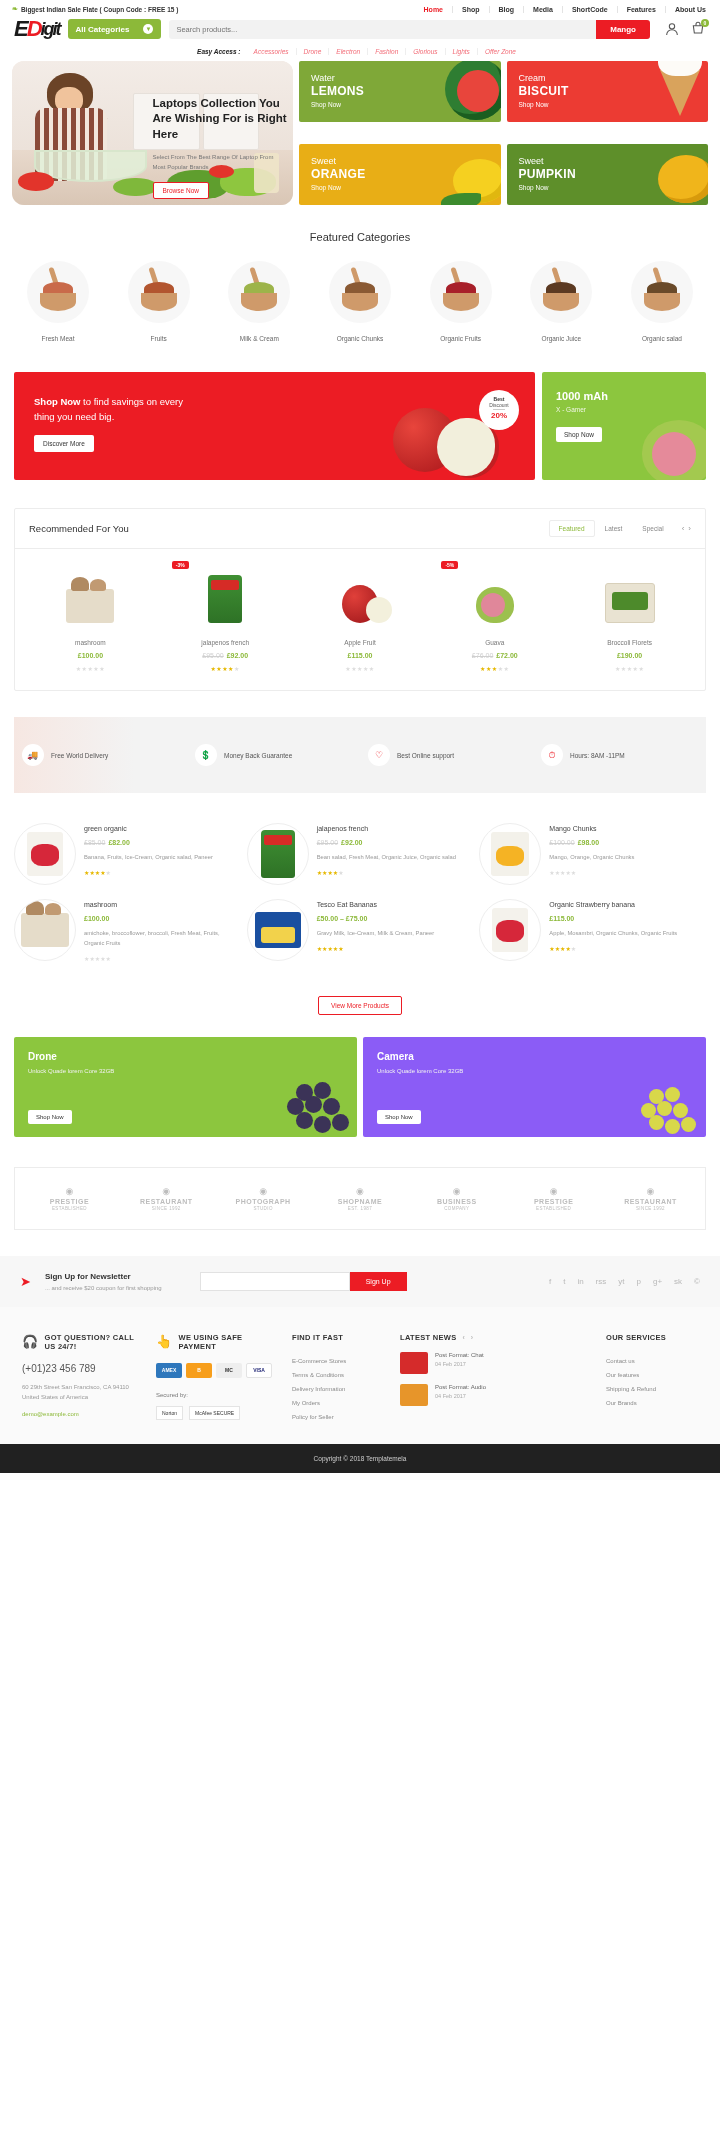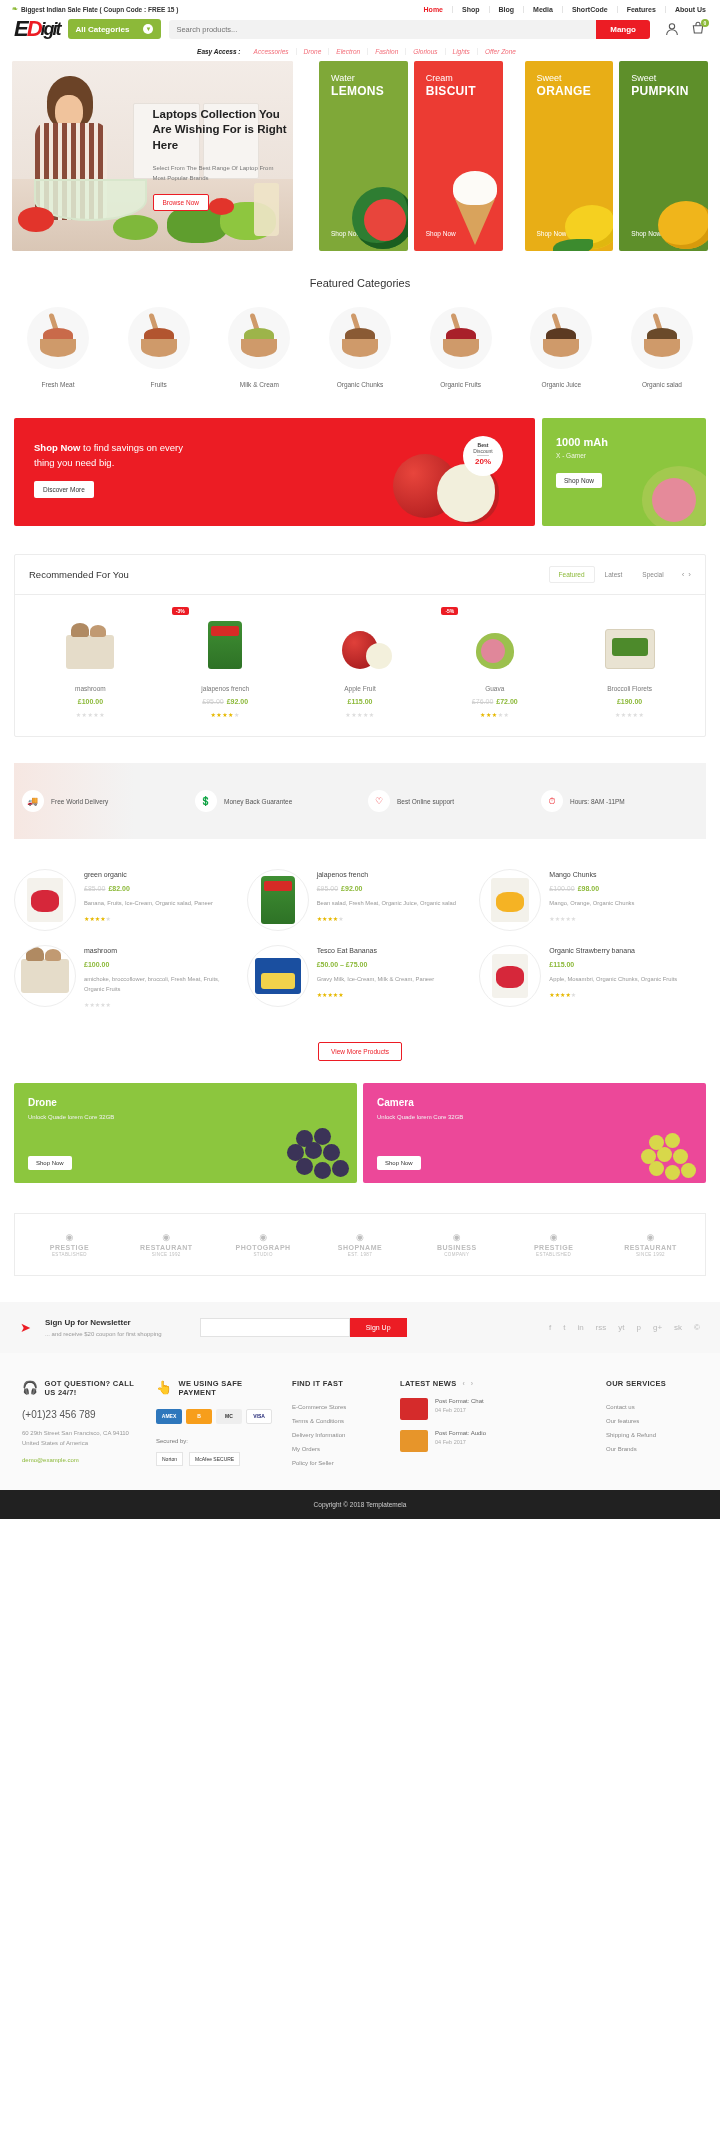--- a/index.html
+++ b/index.html
@@ -37,21 +37,21 @@
   .cart-badge { position:absolute; right:-3px; top:-2px; background:#8cb939; color:#fff; font-size:5px; border-radius:50%; width:8px;height:8px;display:flex;align-items:center;justify-content:center;font-weight:bold;}
 
   
   .easyaccess { display:flex; justify-content:center; align-items:center; font-size:6.5px; padding: 2px 0 6px 0; gap:0; }
   .easyaccess .lbl { font-weight:bold; font-style:italic; color:#222; margin-right:6px;}
   .easyaccess a { color:#f26d78; font-style:italic; text-decoration:none; padding:0 7px; border-right:1px solid #eee; }
   .easyaccess a:last-child { border-right:none; }
 
   
   .hero-row { display:flex; gap:6px; padding: 0 12px; }
-  .hero-main { flex: 0 0 281px; height:190px; position:relative; overflow:hidden; border-radius:2px;
+  .hero-main { flex: 0 0 281px; height:144px; position:relative; overflow:hidden; border-radius:12px;
                background: linear-gradient(160deg,#f6ece6 0%,#efe4dc 40%,#e8ddd4 100%); }
   .hero-kitchen { position:absolute; inset:0; }
   .k-wall { position:absolute; left:0; top:0; right:0; height:62%; background:linear-gradient(180deg,#f3ece7,#ece2da); }
   .k-counter { position:absolute; left:0; bottom:0; right:0; height:38%; background:linear-gradient(180deg,#e8d9cc,#d9c6b5); }
   .k-cab { position:absolute; left:43%; top:22%; width:24%; height:40%; background:#f7f4f1; border:1px solid #e6e0da; border-radius:2px;}
   .k-cab2 { position:absolute; left:68%; top:22%; width:20%; height:40%; background:#f7f4f1; border:1px solid #e6e0da; border-radius:2px;}
   .k-woman { position:absolute; left:3%; top:8%; width:36%; height:82%; }
   .k-hair { position:absolute; left:26%; top:0; width:46%; height:34%; background:#6b4327; border-radius:48% 48% 40% 40%; }
   .k-face { position:absolute; left:34%; top:12%; width:28%; height:22%; background:#f0c39c; border-radius:45%; }
   .k-apron { position:absolute; left:14%; top:30%; width:72%; height:62%;
@@ -62,21 +62,21 @@
   .k-veg3 { position:absolute; left:55%; bottom:4%; width:22%; height:20%; background:#5f9e2e; border-radius:46% 46% 40% 40%; }
   .k-veg4 { position:absolute; left:74%; bottom:6%; width:20%; height:20%; background:#8ec63f; border-radius:44%; }
   .k-veg5 { position:absolute; left:70%; bottom:19%; width:9%; height:9%; background:#e2342b; border-radius:50%; }
   .k-oil { position:absolute; right:5%; bottom:8%; width:9%; height:28%; background:rgba(238,228,200,.9); border-radius:3px 3px 4px 4px; }
   .hero-text { position:absolute; left:50%; top:24%; width:48%; }
   .hero-title { font-size:11.5px; font-weight:bold; color:#222; line-height:1.35; }
   .hero-sub { font-size:6px; color:#777; margin-top:10px; line-height:1.7; }
   .hero-btn { margin-top:10px; display:inline-block; background:#fff; color:#ec1c24; border:1px solid #ec1c24;
               font-size:6.5px; padding:4px 9px; border-radius:2px; cursor:pointer; font-family:"Liberation Sans",sans-serif;}
 
-  .hero-side { flex:1; display:flex; flex-direction:row; gap:22px;margin-left:20px; }
+  .hero-side { flex:1; display:flex; flex-direction:column; gap:22px; }
   .hero-srow { display:flex; gap:6px; flex:1; }
   .promo { flex:1; position:relative; border-radius:2px; overflow:hidden; padding:13px 0 0 12px; }
   .promo .p1 { font-size:9px; color:#fff; font-weight:normal; line-height:1.1; }
   .promo .p2 { font-size:12px; color:#fff; font-weight:bold; line-height:1.2; letter-spacing:.3px; }
   .promo .shop { position:absolute; left:12px; bottom:14px; font-size:6.5px; color:#fff; cursor:pointer;}
   .promo.green  { background:#7fa838; }
   .promo.red    { background:#ec3b33; }
   .promo.yellow { background:#e8ae16; }
   .promo.dgreen { background:#5e8f2a; }
   .fruit { position:absolute; right:-6px; bottom:2px; }
@@ -102,21 +102,21 @@
   .cat-label { font-size:6.5px; color:#666; margin-top:12px; }
 
   
   .banner-row { display:flex; gap:7px; padding: 0 14px 28px 14px; }
   .big-banner { flex:1; background:#ec1c24; border-radius:2px; position:relative; height:108px; overflow:hidden; padding:22px 0 0 20px;}
   .big-banner .bb-t { font-size:9.5px; color:#fff; line-height:1.6; width:56%;}
   .big-banner .bb-t b { font-weight:bold; }
   .bb-btn { margin-top:11px; display:inline-block; background:#fff; color:#333; font-size:6.5px; padding:5px 9px; border-radius:2px; cursor:pointer;}
   .apple-l { position:absolute; right:78px; bottom:8px; width:64px;height:64px;border-radius:50%;background:radial-gradient(circle at 32% 30%, #e8453c, #a8161a);}
   .apple-r { position:absolute; right:40px; bottom:4px; width:58px;height:58px;border-radius:50% 45% 50% 50%;background:#f2efdc; box-shadow: 4px 2px 0 #c21f22;}
-  .badge { position:absolute; right:32px; top:18px; width:40px;height:40px;border-radius:50%;background:#fff; text-align:center; padding-top:6px;}
+  .badge { position:absolute; right:16px; top:18px; width:40px;height:40px;border-radius:50%;background:#fff; text-align:center; padding-top:6px;}
   .badge .b1 { font-size:5px; color:#333; font-weight:bold;}
   .badge .b2 { font-size:5px; color:#555; }
   .badge .b3 { font-size:8px; color:#ec1c24; font-weight:bold; }
   .badge hr { width:12px; margin:1px auto; border:none; border-top:1px solid #ccc;}
   .sm-banner { flex:0 0 164px; background:#8cc63e; border-radius:2px; position:relative; height:108px; overflow:hidden; padding:18px 0 0 14px;}
   .sm-banner .s1 { font-size:11px; color:#fff; font-weight:bold;}
   .sm-banner .s2 { font-size:6.5px; color:#f0f6e4; margin-top:4px;}
   .sm-btn { margin-top:14px; display:inline-block; background:#fff; color:#333; font-size:6.5px; padding:4px 8px; border-radius:2px; cursor:pointer;}
   .guava { position:absolute; right:-10px; bottom:-6px; width:74px;height:66px;border-radius:50% 50% 48% 48%;background:#a3c94f;}
   .guava:after{content:"";position:absolute;left:10px;top:12px;width:44px;height:44px;border-radius:50%;background:#e58a9a;}
@@ -181,21 +181,21 @@
   .viewmore-wrap { text-align:center; padding: 12px 0 22px 0; }
   .viewmore { display:inline-block; border:1px solid #ec1c24; color:#ec1c24; background:#fff; font-size:6.5px; padding:5px 12px; border-radius:2px; cursor:pointer;}
 
   
   .cat3 { display:flex; gap:6px; padding:0 14px 30px 14px; }
   .c3 { flex:1; height:100px; border-radius:2px; position:relative; overflow:hidden; padding:14px 0 0 14px;}
   .c3 .t1 { font-size:10px; color:#fff; font-weight:bold;}
   .c3 .t2 { font-size:6px; color:#f1f1f1; margin-top:5px; line-height:1.6;}
   .c3 .btn { position:absolute; left:14px; bottom:13px; background:#fff; color:#333; font-size:6px; padding:4px 8px; border-radius:2px; cursor:pointer;}
   .c3.green { background:#8cc63e; }
-  .c3.grey  { background:#ec4899; }
+  .c3.grey  { background:#8b5cf6; }
   .c3.red   { background:#ec1c24; }
   .berries { position:absolute; right:4px; bottom:2px; width:86px;height:56px;}
   .berries i { position:absolute; width:17px;height:17px;border-radius:50%; background:#3b3357; display:block;}
   .grapes i { position:absolute; width:15px;height:15px;border-radius:50%; background:#d8d84a; display:block;}
   .tomatoes i { position:absolute; width:22px;height:22px;border-radius:50%; background:#d81f20; display:block;}
 
   
   .brands { border:1px solid #ececec; margin: 0 14px 26px 14px; display:flex; justify-content:space-around; align-items:center; padding: 18px 6px; }
   .brand { text-align:center; color:#bdbdbd; width:64px; }
   .brand .bmark { font-size:9px; }

